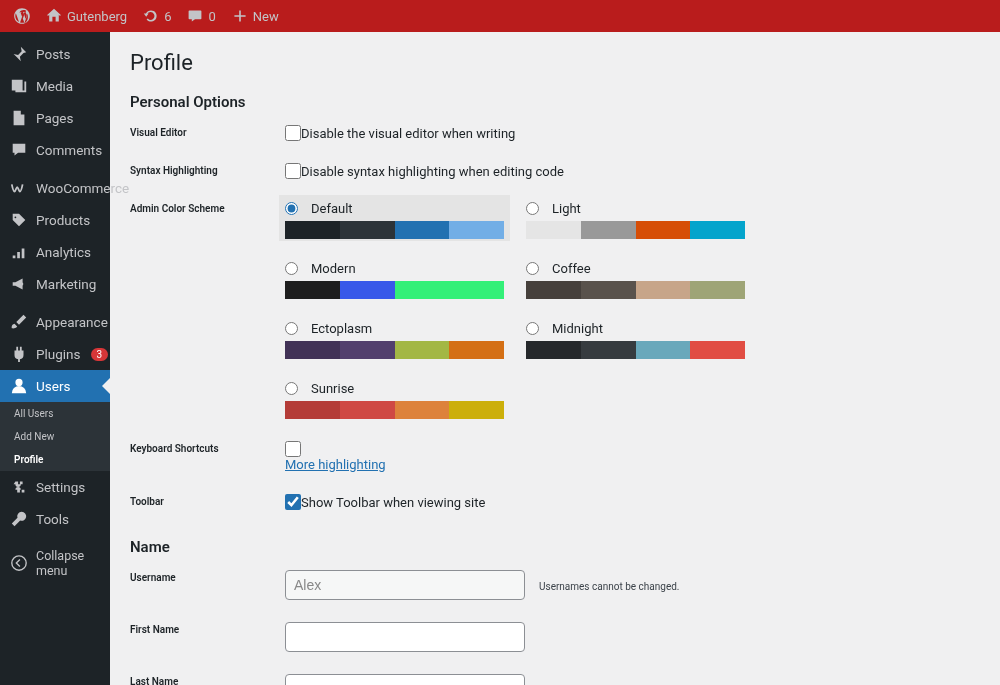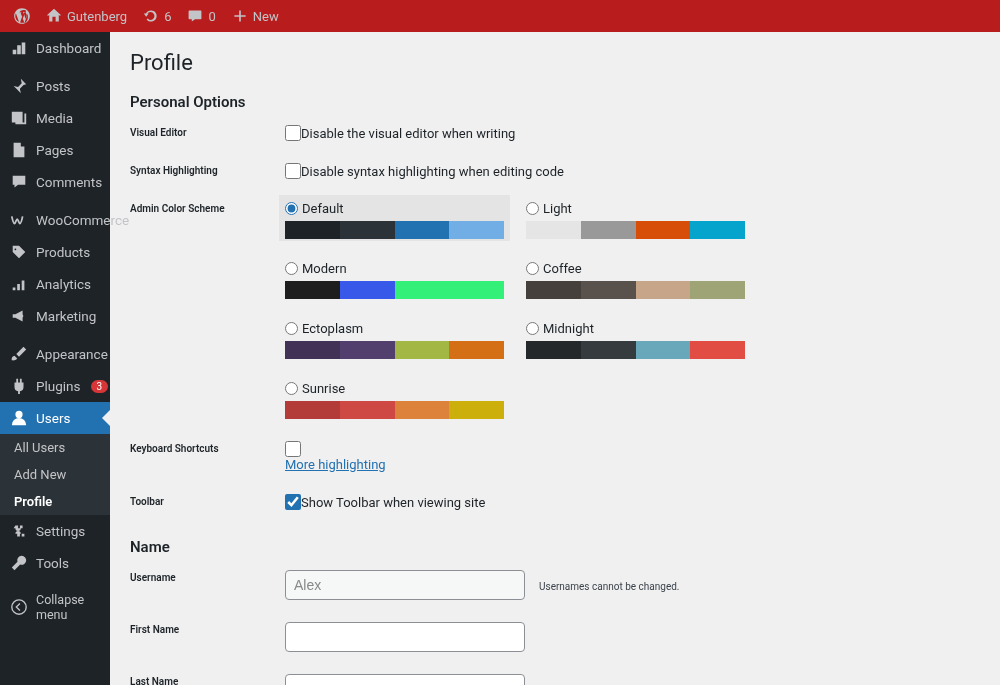--- a/index.html
+++ b/index.html
@@ -13,40 +13,40 @@
   .layout{ display:flex; height:653px; }
 
   
   .sidebar{ width:110px; background:#1d2327; color:#f0f0f1; font-size:14px; display:flex; flex-direction:column; }
   .menu-item{ display:flex; align-items:center; gap:8px; padding:7px 10px; color:#c3c4c7; cursor:pointer; position:relative; font-size:13.5px;}
   .menu-item.current{ background:#2271b1; color:#fff; }
   .menu-item.current::after{ content:""; position:absolute; right:-0px; top:50%; transform:translateY(-50%); border:8px solid transparent; border-right-color:#f0f0f1; }
   .menu-item svg{ width:18px;height:18px;fill:currentColor;flex:none; }
   .menu-item .badge{ background:#d63638; color:#fff; border-radius:9px; font-size:10px; padding:1px 6px; margin-left:2px;}
   .submenu{ background:#2c3338; }
-  .submenu .sub-item{ padding:6px 10px 6px 14px; color:#c3c4c7; font-size:13px; cursor:pointer;}
+  .submenu .sub-item{ padding:6px 10px 6px 14px; color:#c3c4c7; font-size:10px; cursor:pointer;}
   .submenu .sub-item.current{ color:#fff; font-weight:600; }
 
   
   .content{ flex:1; padding:14px 20px 20px 20px; overflow:auto; }
   h1{ font-size:22px; font-weight:400; margin:4px 0 18px; }
   h2{ font-size:15px; font-weight:600; margin:6px 0 14px; }
 
   .form-row{ display:flex; align-items:flex-start; margin-bottom:22px; }
   .form-label{ width:155px; font-weight:600; font-size:10px; padding-top:2px;}
   .form-field{ flex:1; font-size:13px; color:#1d2327; }
 
   label.chk{ display:flex; align-items:center; font-size:13px; cursor:pointer;}
   input[type=checkbox]{ width:16px;height:16px; accent-color:#2271b1; }
   input[type=radio]{ accent-color:#2271b1; }
 
   .scheme-grid{ display:flex; flex-wrap:wrap; gap:22px 22px; }
   .scheme{ width:219px; }
   .scheme.selected{ background:#e4e4e4; padding:6px 6px 2px; margin:-6px -6px -2px; width:231px;}
-  .scheme label{ display:flex; gap:4px; font-size:13px; margin-bottom:5px; cursor:pointer;}
+  .scheme label{ display:flex; gap:13px; font-size:13px; margin-bottom:5px; cursor:pointer;}
   .swatches{ display:flex; height:18px; }
   .swatches span{ flex:1; }
 
   a.link{ color:#2271b1; text-decoration:underline; }
 
   input[type=text], select{ height:30px; border:1px solid #8c8f94; border-radius:4px; padding:0 8px; font-size:14px; background:#fff; }
   input[type=text]{ width:240px; }
   input[type=text]:disabled{ background:#f6f7f7; color:#888; }
   .help{ margin-left:14px; color:#3c434a; font-size:10px;}
 </style>
@@ -81,26 +81,20 @@
     <svg viewBox="0 0 20 20">
         <path d="M9 3h2v6h6v2h-6v6H9v-6H3V9h6z"></path>
       </svg>
     <span>New</span>
   </div>
 </div>
 
 <div class="layout">
 
   <div class="sidebar">
-    <div class="menu-item">
-        <svg viewBox="0 0 20 20">
-          <path d="M3 12h4v5H3zM8 7h4v10H8zM13 4h4v13h-4z"></path>
-        </svg>
-        <span>Dashboard</span>
-      </div>
     <div style="height:6px"></div>
     <div class="menu-item">
         <svg viewBox="0 0 20 20">
           <path d="M12 2l6 6-3 1-4 4 1 5-4-4-5 5 5-5-4-4 5 1 4-4z"></path>
         </svg>
         <span>Posts</span>
       </div>
     <div class="menu-item">
         <svg viewBox="0 0 20 20">
           <path d="M2 3h12v12H2zM6 17h12V5h-2v10H6z"></path>

